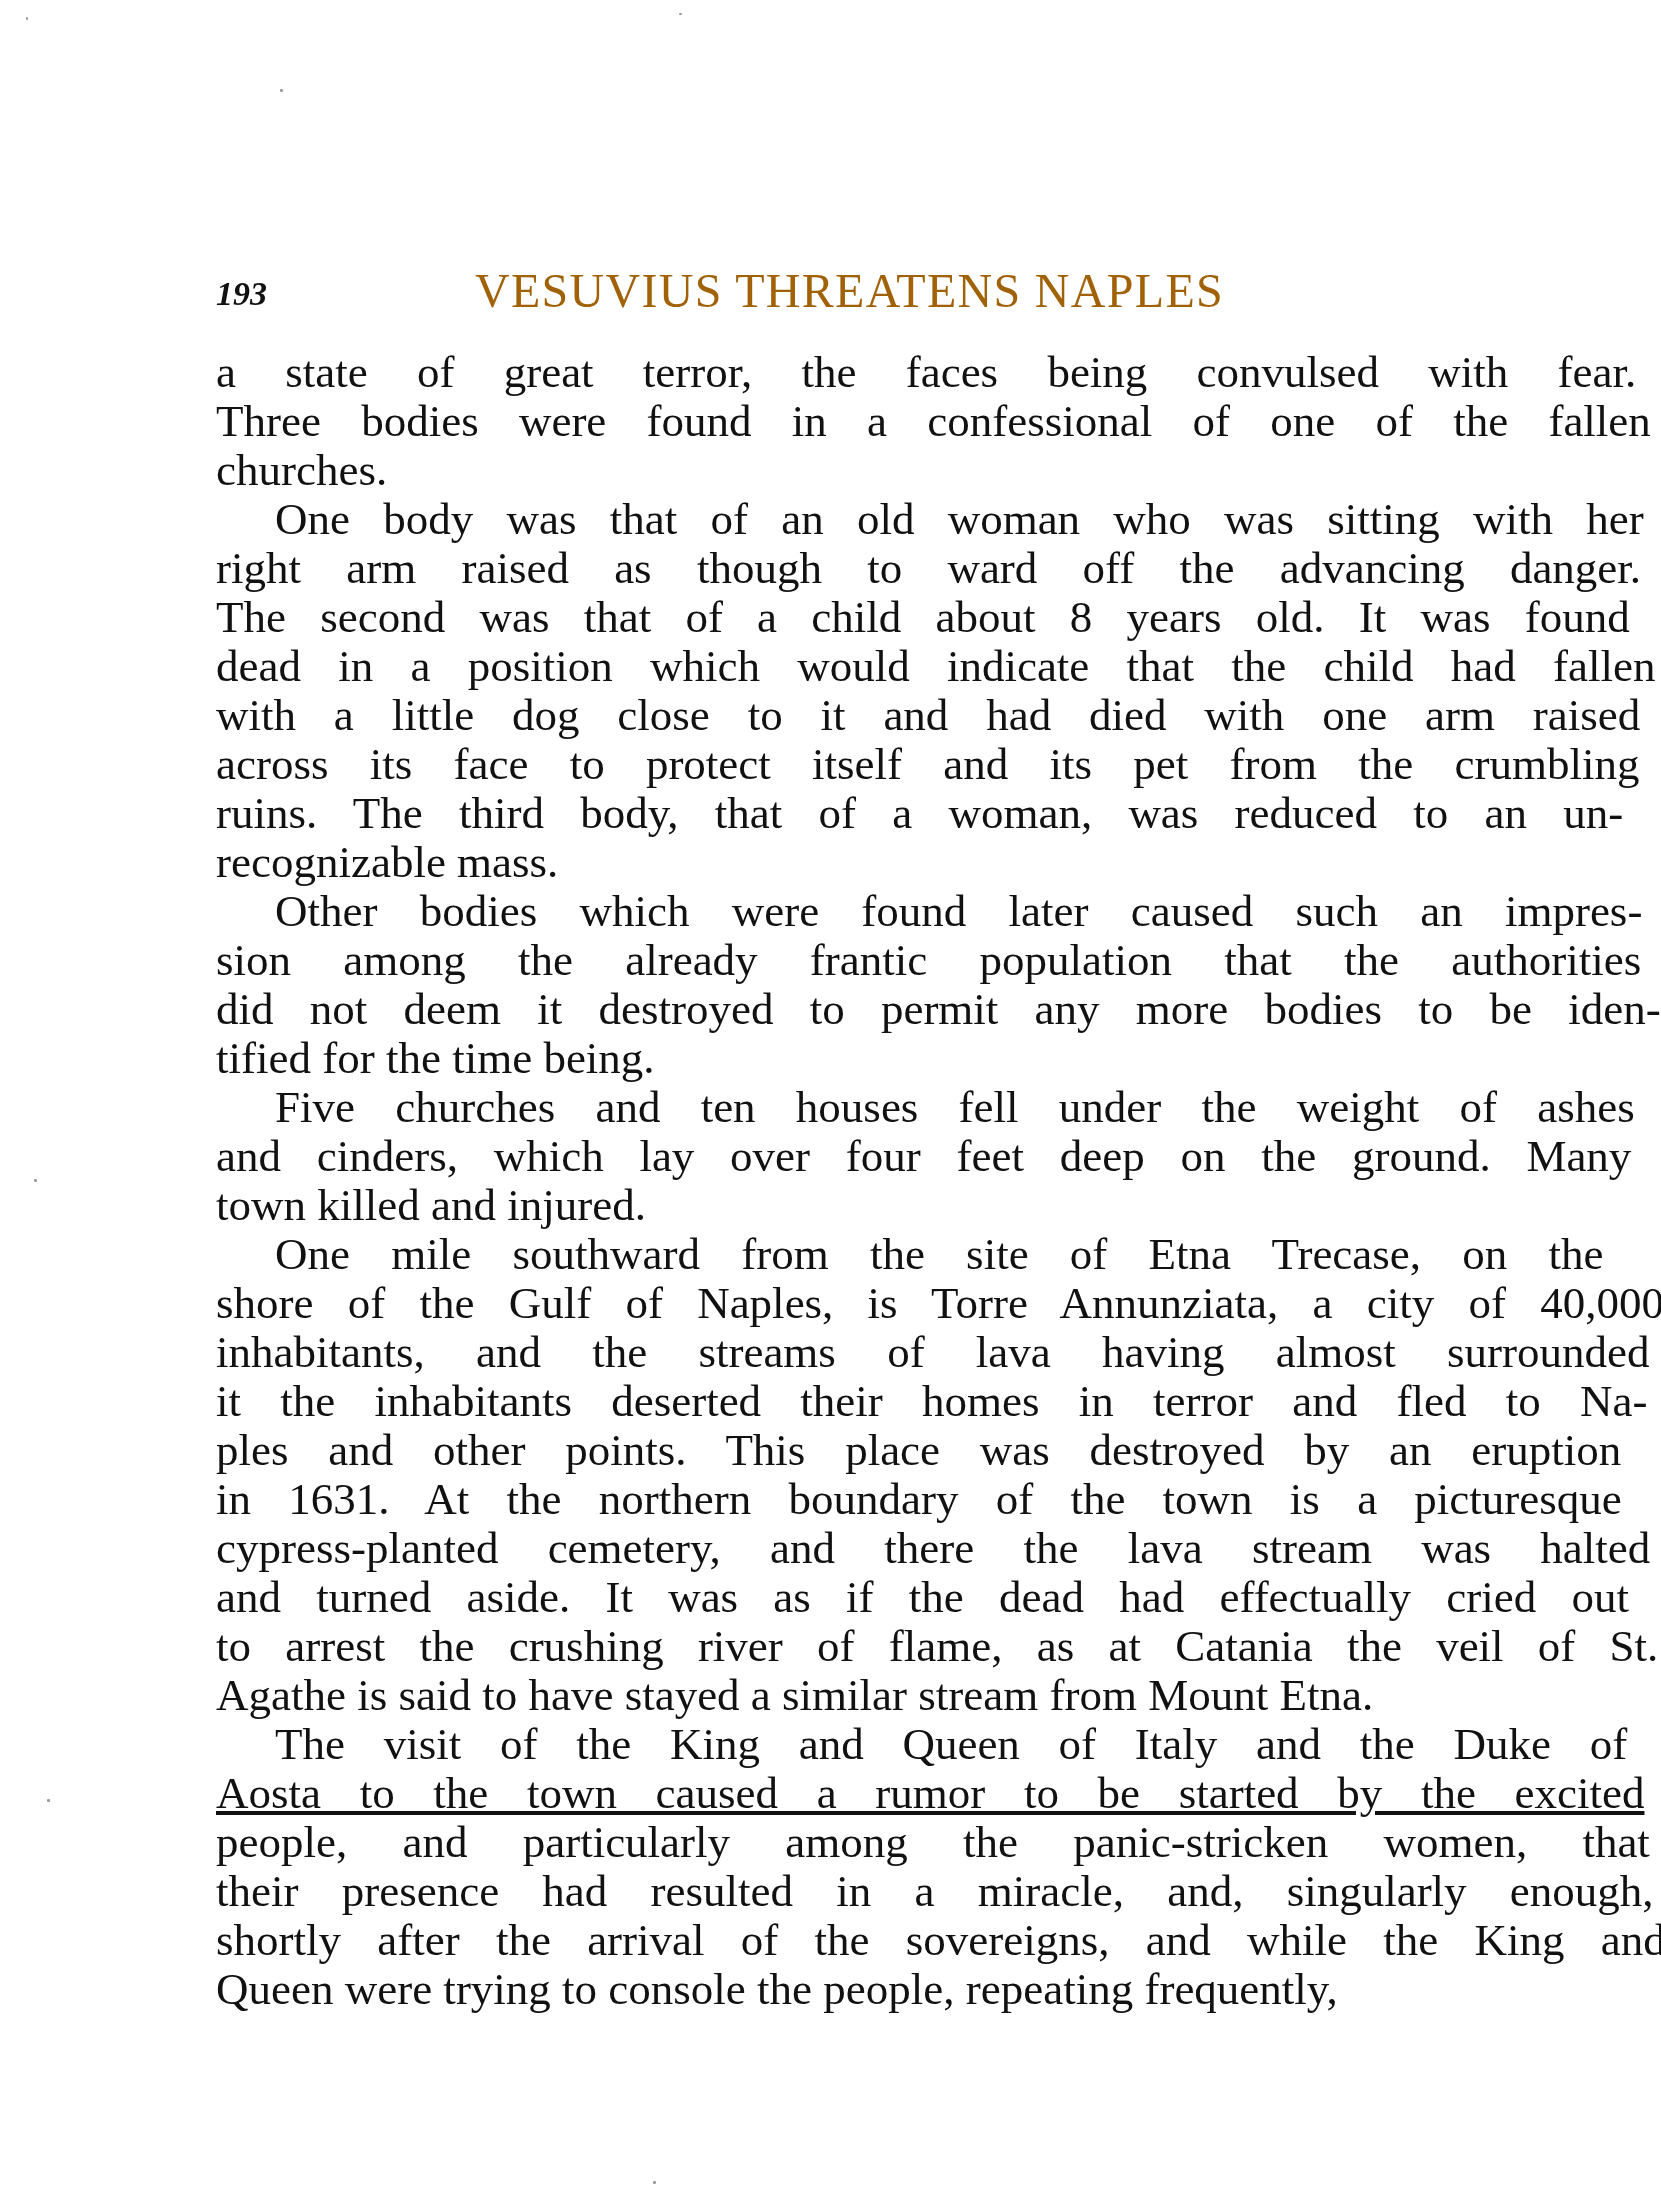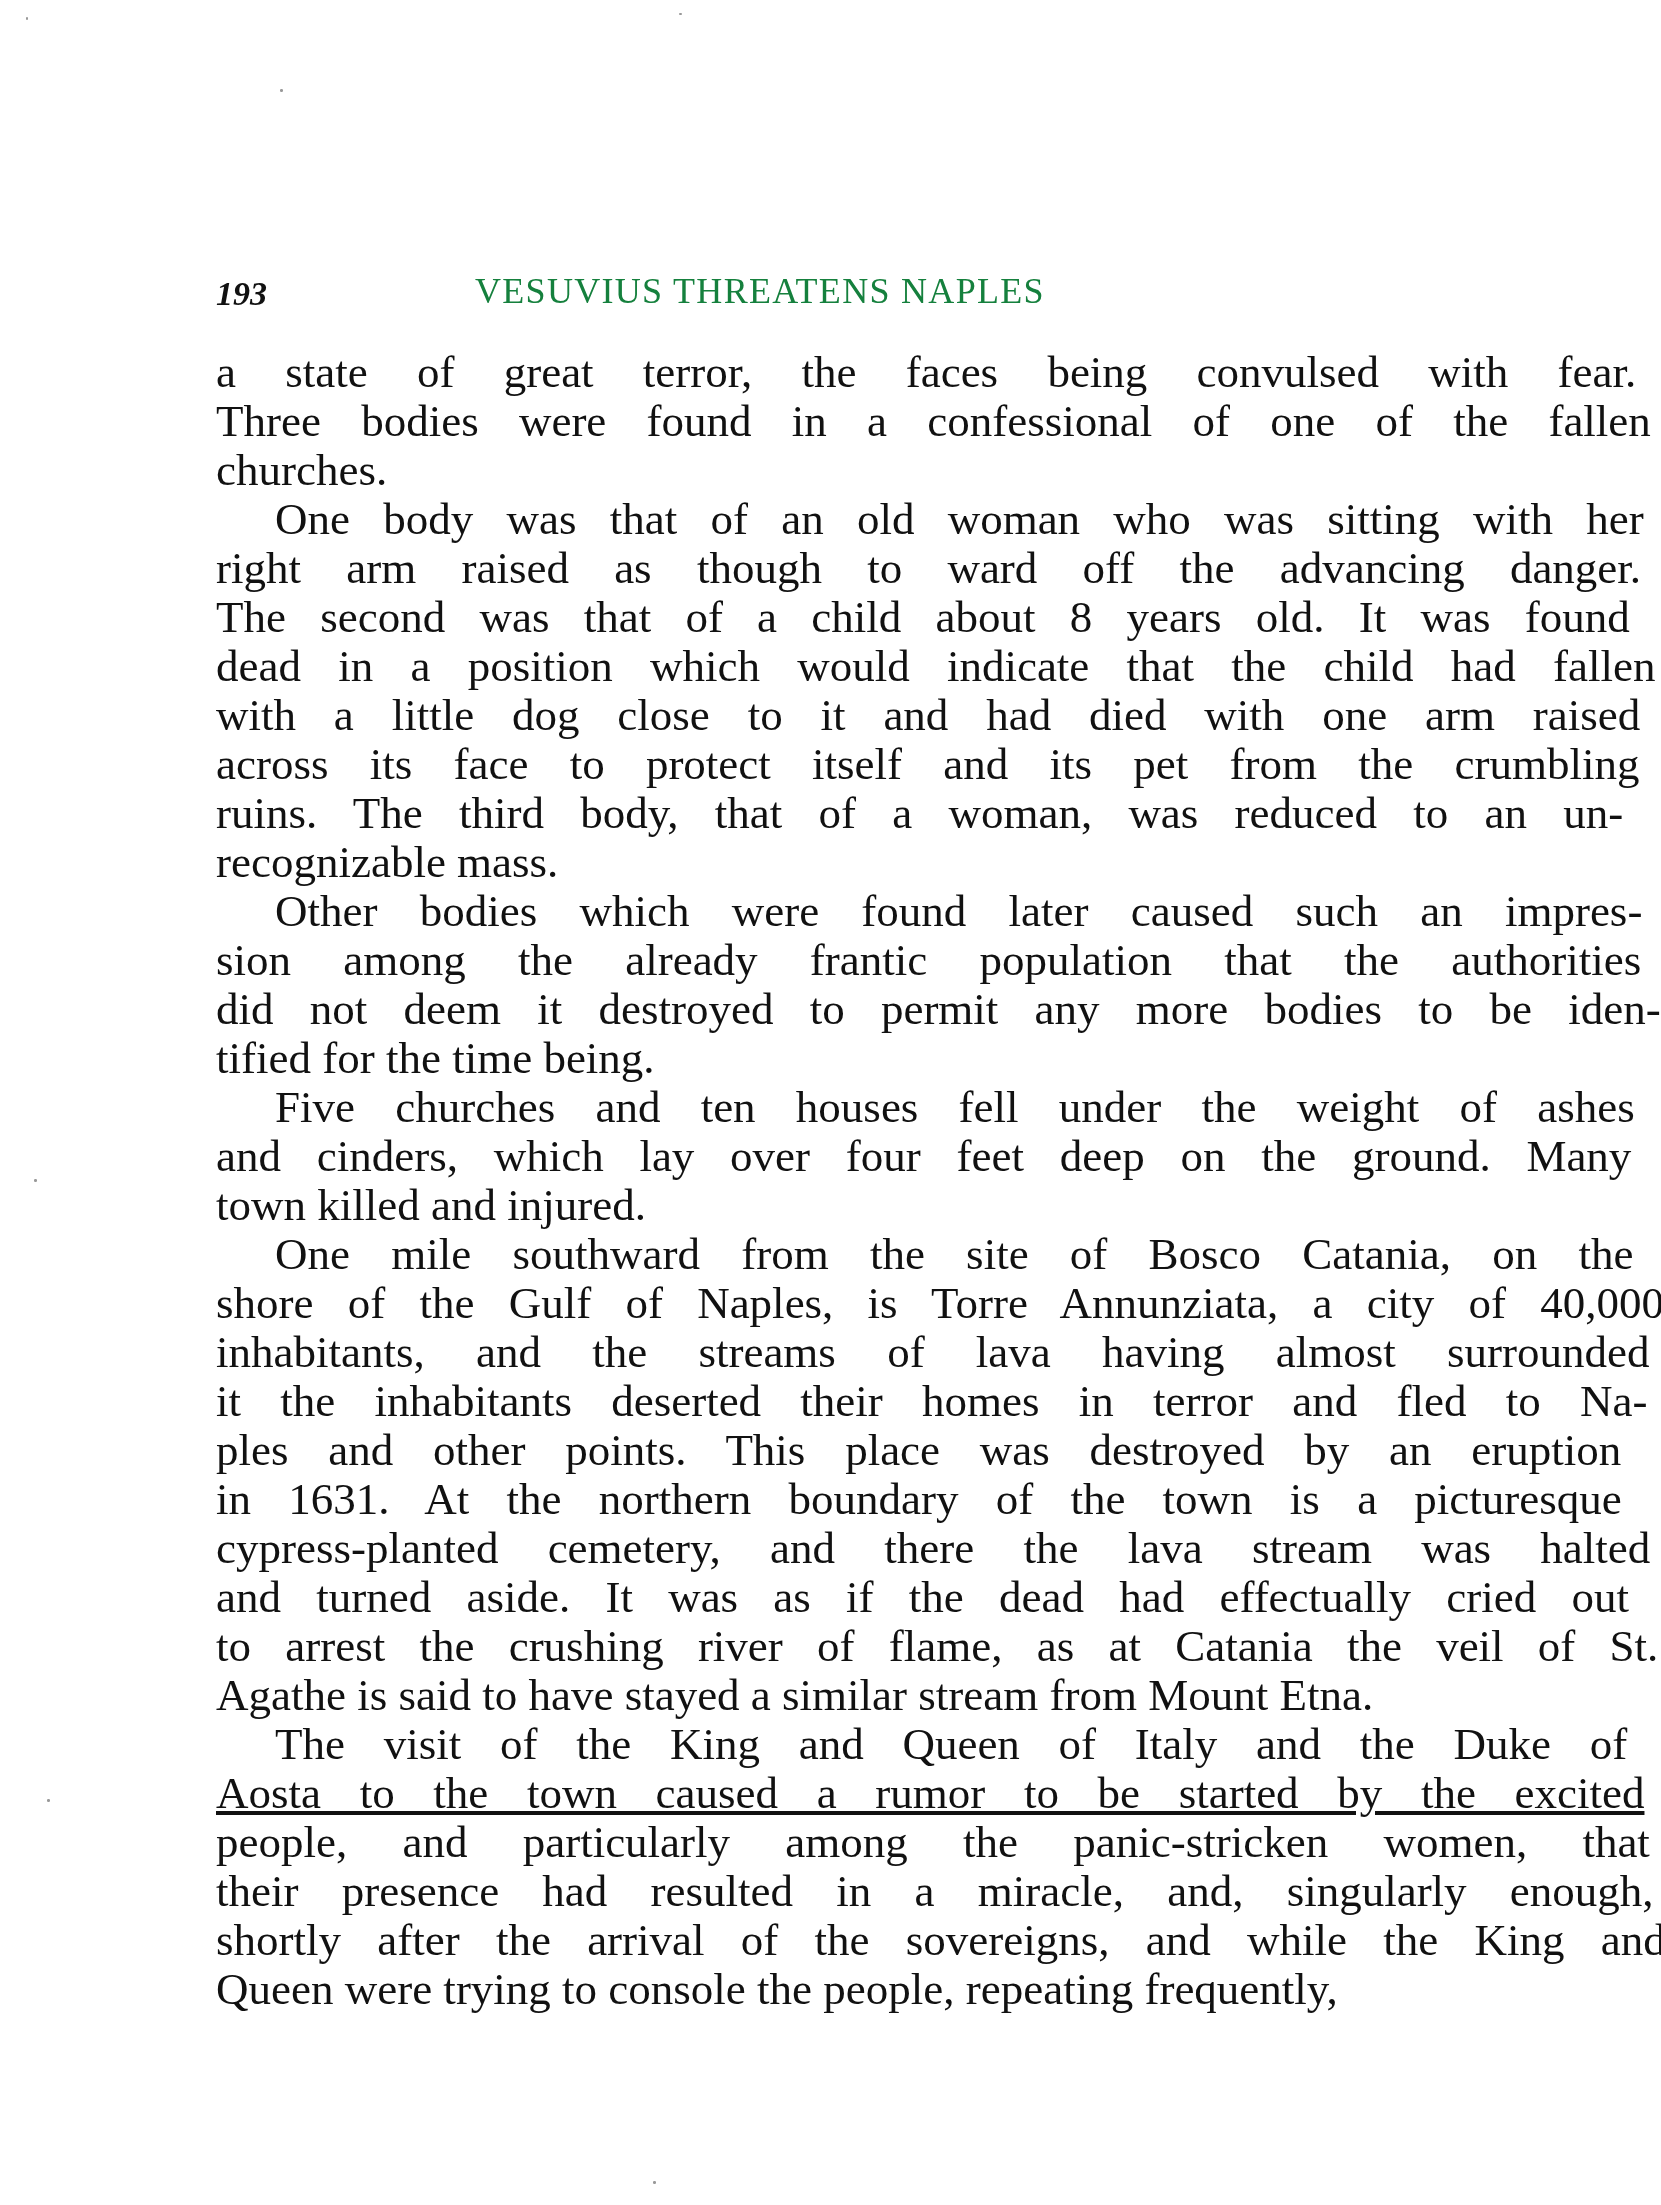--- a/index.html
+++ b/index.html
@@ -36,24 +36,24 @@
       font-size: 34px;
       font-style: italic;
       font-weight: bold;
       line-height: 42px;
       color: #111;
     }
     .head-title {
       position: absolute;
       left: 259px;
       top: 6.8px;
-      font-size: 36px;
+      font-size: 48px;
       letter-spacing: 1.3px;
       line-height: 42px;
-      color: #15803d;
+      color: #a16207;
       white-space: nowrap;
     }
     .body-text {
       position: absolute;
       left: 216px;
       top: 348px;
       width: 1179px;
     }
     .line {
       display: block;
@@ -110,21 +110,21 @@
         <span class="line" style="display: block; word-spacing: 41px;">sion among the already frantic population that the authorities</span>
         <span class="line" style="display: block; word-spacing: 25px;">did not deem it destroyed to permit any more bodies to be iden-</span>
         <span class="line last" style="text-align-last: left; text-align: left;">tified for the time being.</span>
       </div>
       <div class="paragraph">
         <span class="line indent" style="display: block; word-spacing: 29px;">Five churches and ten houses fell under the weight of ashes</span>
         <span class="line" style="display: block; word-spacing: 24.5px;">and cinders, which lay over four feet deep on the ground.  Many</span>
         <span class="line last" style="text-align-last: left; text-align: left;">town killed and injured.</span>
       </div>
       <div class="paragraph">
-        <span class="line indent" style="display: block; word-spacing: 30px;">One mile southward from the site of Bosco Catania, on the</span>
+        <span class="line indent" style="display: block; word-spacing: 30px;">One mile southward from the site of Etna Trecase, on the</span>
         <span class="line" style="display: block; word-spacing: 23px;">shore of the Gulf of Naples, is Torre Annunziata, a city of 40,000</span>
         <span class="line" style="display: block; word-spacing: 40px;">inhabitants, and the streams of lava having almost surrounded</span>
         <span class="line" style="display: block; word-spacing: 28px;">it the inhabitants deserted their homes in terror and fled to Na-</span>
         <span class="line" style="display: block; word-spacing: 28.5px;">ples and other points.  This place was destroyed by an eruption</span>
         <span class="line" style="display: block; word-spacing: 26px;">in 1631.  At the northern boundary of the town is a picturesque</span>
         <span class="line" style="display: block; word-spacing: 38px;">cypress-planted cemetery, and there the lava stream was halted</span>
         <span class="line" style="display: block; word-spacing: 24px;">and turned aside.  It was as if the dead had effectually cried out</span>
         <span class="line" style="display: block; word-spacing: 23px;">to arrest the crushing river of flame, as at Catania the veil of St.</span>
         <span class="line last" style="text-align-last: left; text-align: left;">Agathe is said to have stayed a similar stream from Mount Etna.</span>
       </div>

